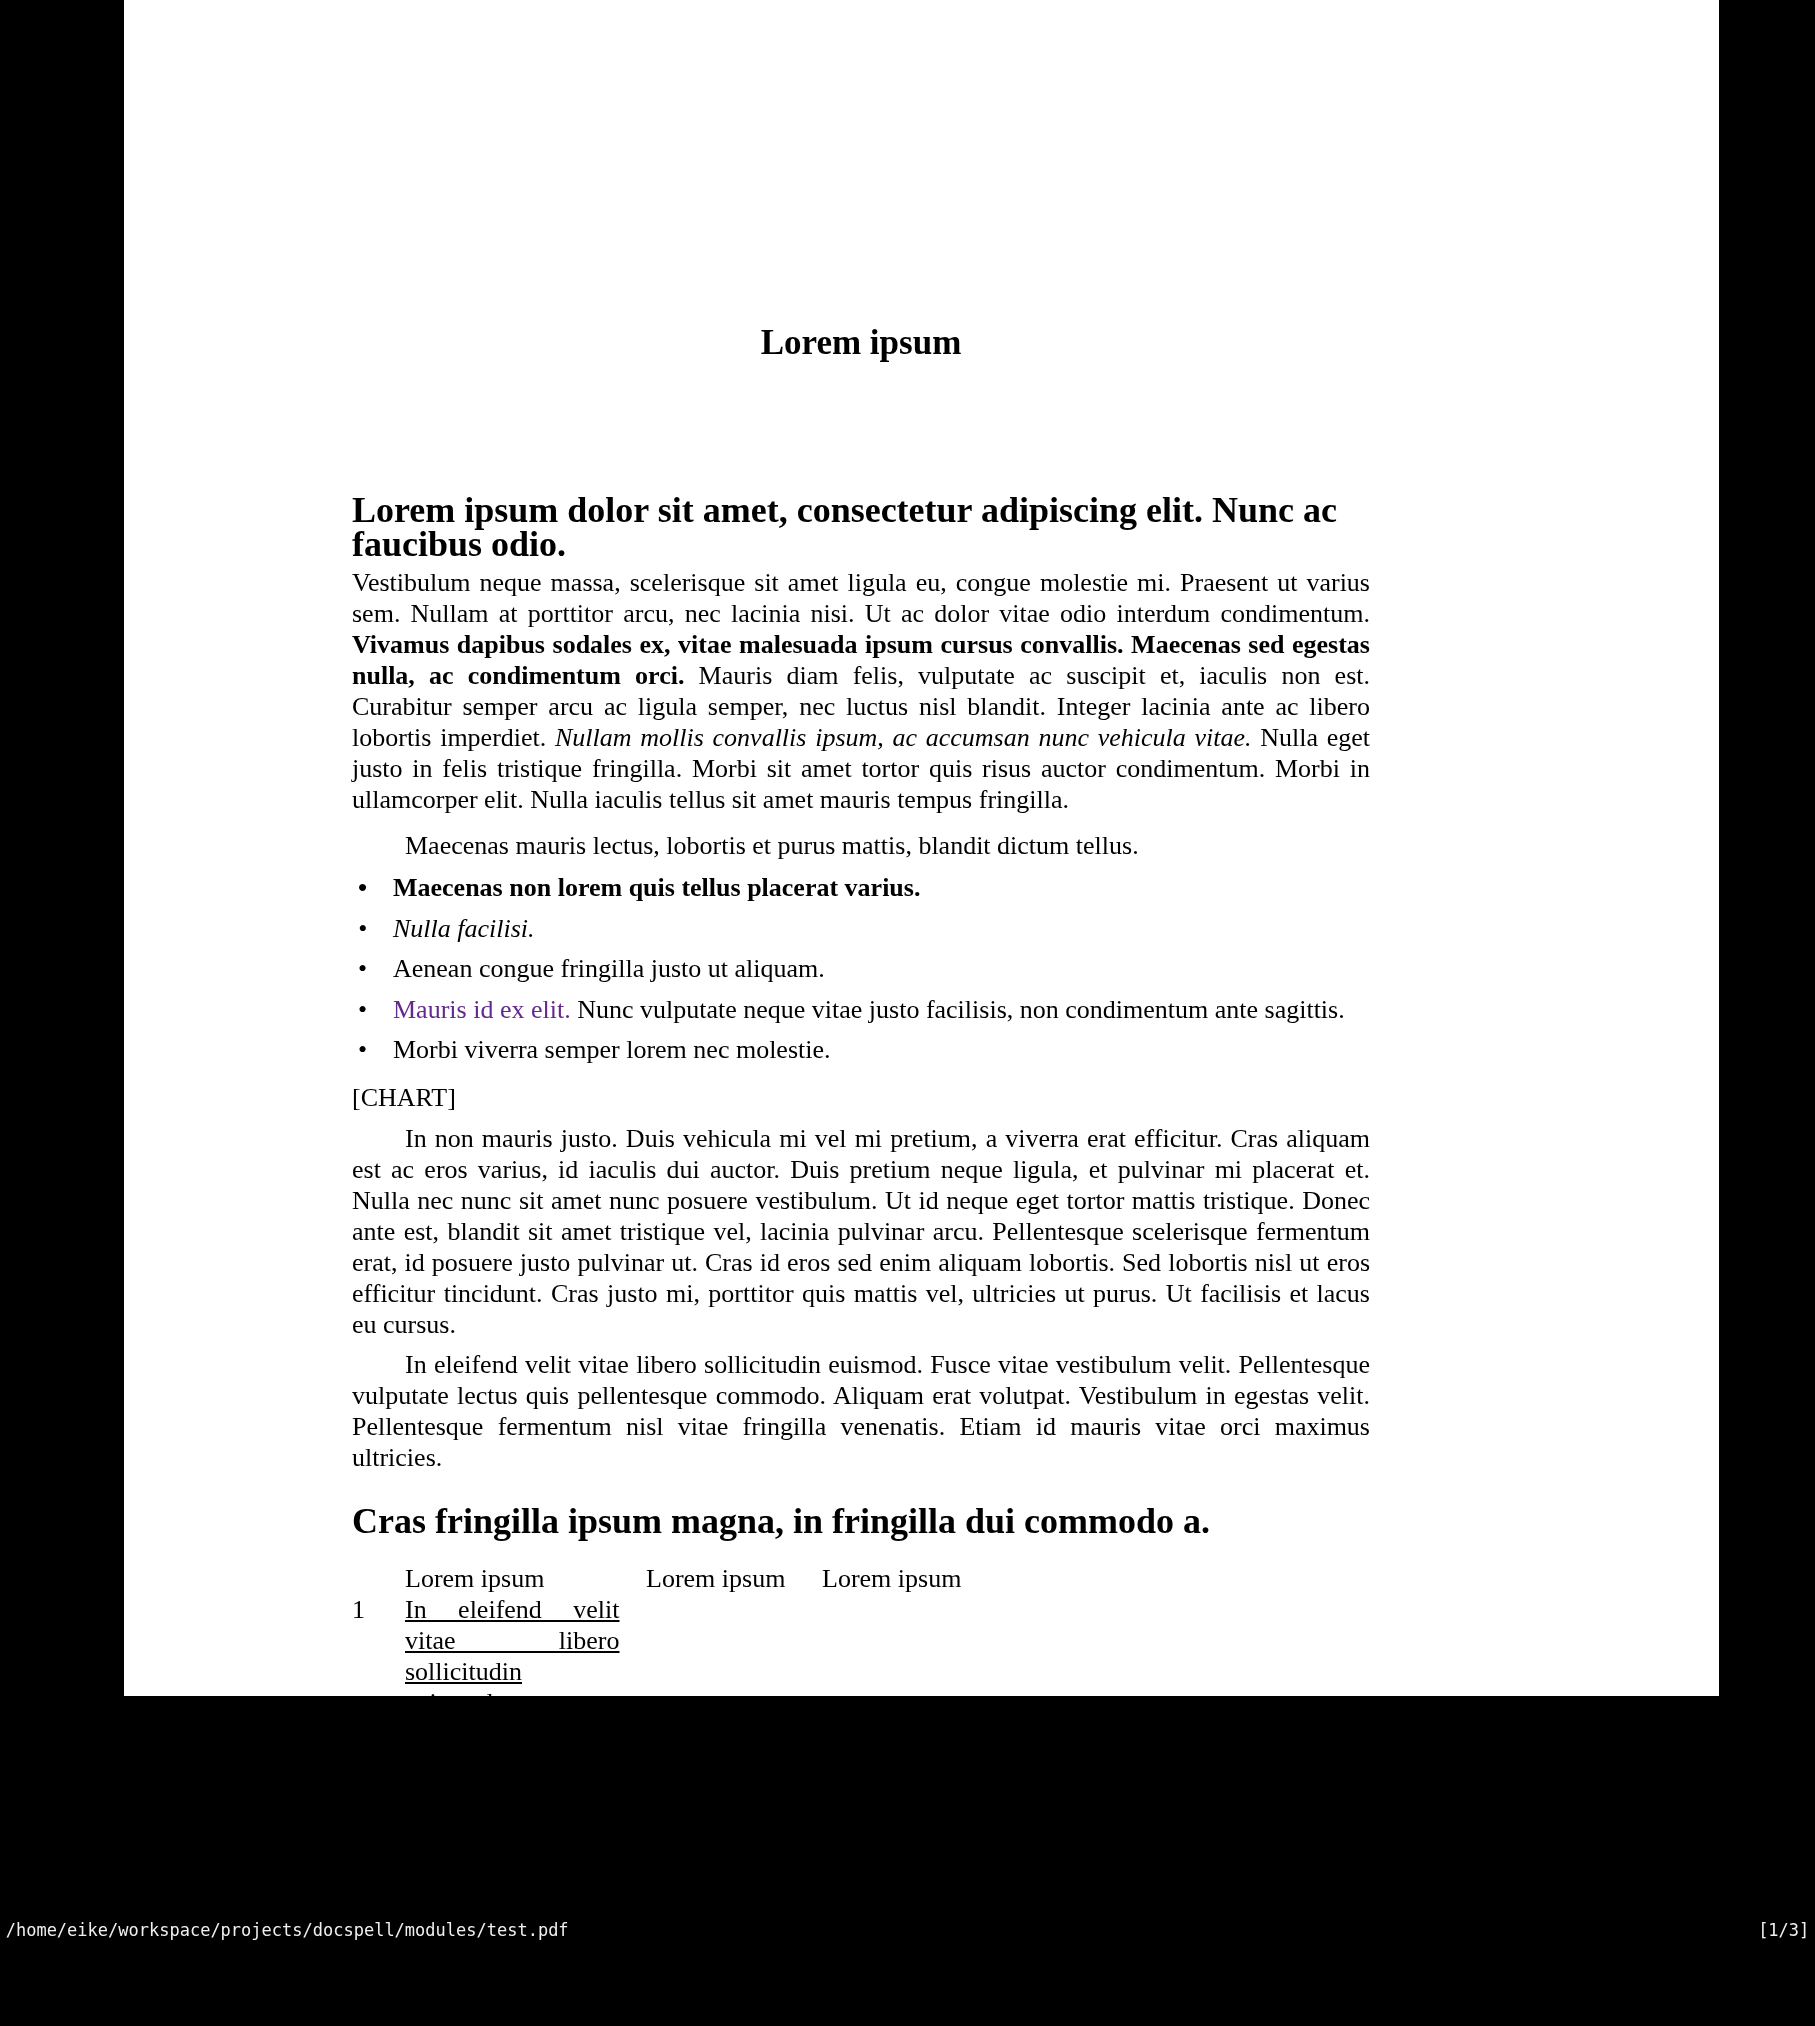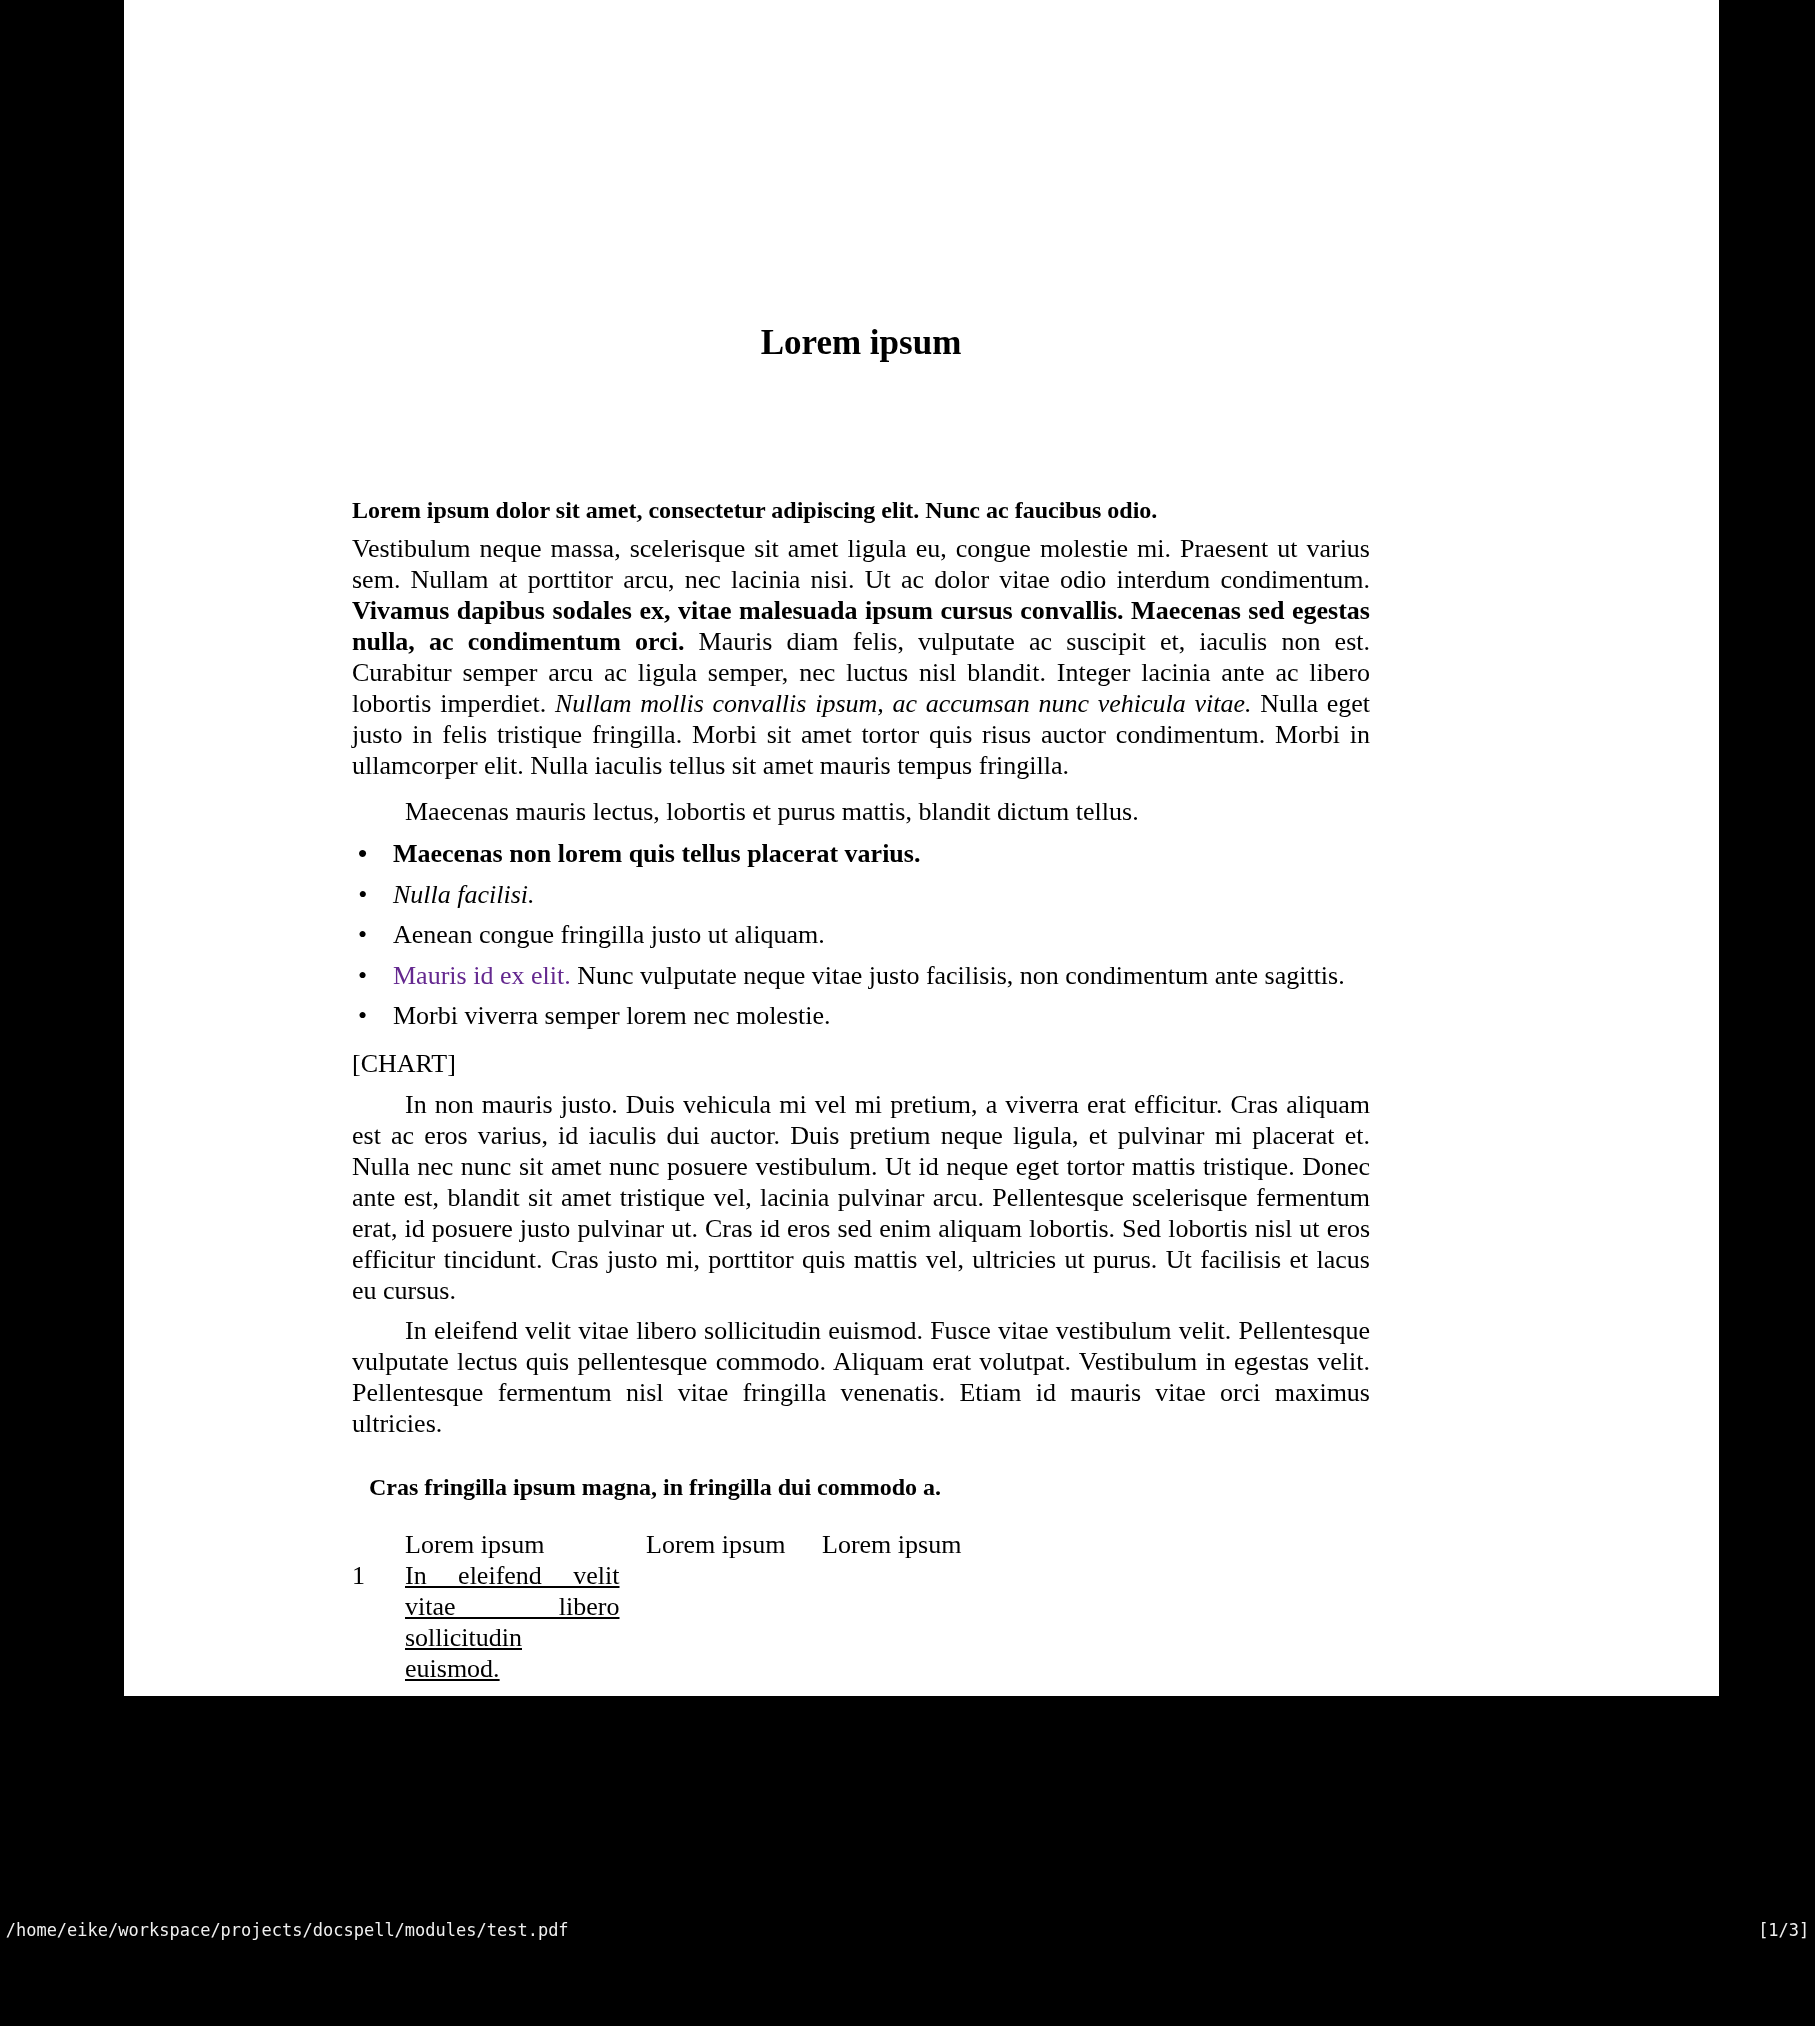--- a/index.html
+++ b/index.html
@@ -26,27 +26,27 @@
     line-height: 31px;
   }
   .doc-title {
     margin: 323px 0 0 0;
     text-align: center;
     font-size: 35px;
     line-height: 40px;
     font-weight: bold;
   }
   .sec-heading {
-    font-size: 24px;
+    font-size: 36px;
     line-height: 34px;
     font-weight: bold;
     margin: 0;
   }
   .h1 { margin-top: 130px; }
-  .h2 { margin-top: 31px; margin-left: 17px; }
+  .h2 { margin-top: 31px; }
   p { margin: 0; }
   .just { text-align: justify; }
   .indent { text-indent: 53px; }
   .p1 { margin-top: 5.7px; }
   .p2 { margin-top: 15px; }
   .p3 { margin-top: 10.4px; }
   .p4 { margin-top: 8.5px; }
   .chart-line { margin-top: 17px; }
   ul.bullets {
     margin: 11.4px 0 0 0;

